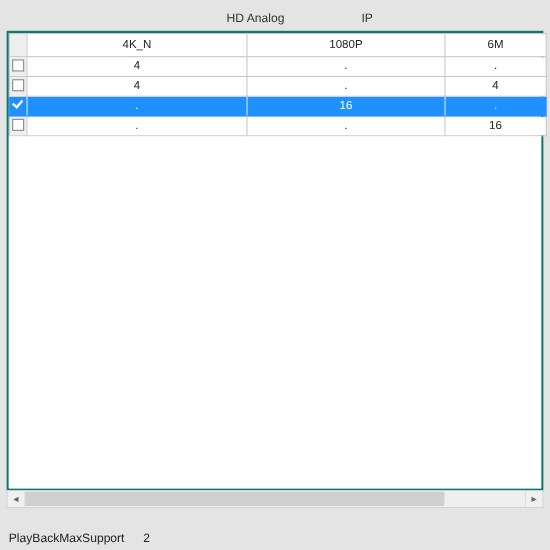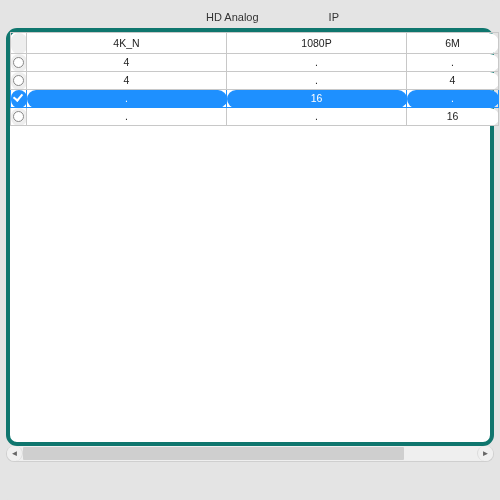--- a/index.html
+++ b/index.html
@@ -1,15 +1,15 @@
 <!DOCTYPE html>
 <html><head>
 <meta charset="utf-8">
 <style>
-  * { box-sizing: border-box; margin: 0; padding: 0; border-radius: 11px; }
+  * { box-sizing: border-box; margin: 0; padding: 0; }
   html, body {
     width: 500px; height: 500px;
     font-family: "Segoe UI", Tahoma, sans-serif;
     font-size: 11px;
     background: #e4e4e4;
     color: #222;
     overflow: hidden;
   }
   .app {
     width: 500px; height: 500px;
@@ -20,21 +20,21 @@
     height: 22px;
     display: flex;
     align-items: center;
     padding-left: 200px;
     gap: 70px;
     font-size: 11px;
     color: #333;
   }
   .tab { cursor: default; }
   .grid-wrap {
-    border: 4px solid #0f766e;
+    border: 2px solid #0f766e;
     background: #fff;
     height: 418px;
     display: flex;
     flex-direction: column;
   }
   table {
     border-collapse: collapse;
     width: 100%;
     table-layout: fixed;
   }
@@ -193,14 +193,18 @@
   </div>
 
   <div class="hscroll">
     <div class="hs-btn">◄</div>
     <div class="hs-track">
       <div class="hs-thumb"></div>
     </div>
     <div class="hs-btn">►</div>
   </div>
 
+  <div class="status">
+    <span>PlayBackMaxSupport</span>
+    <span class="val">2</span>
+  </div>
 
 </div>
 
 </body></html>

